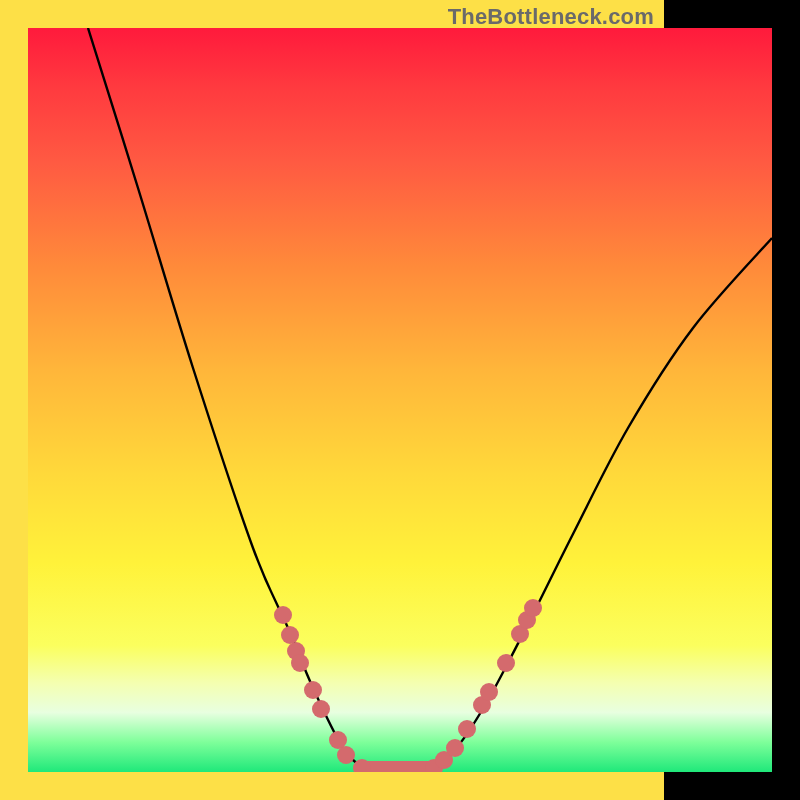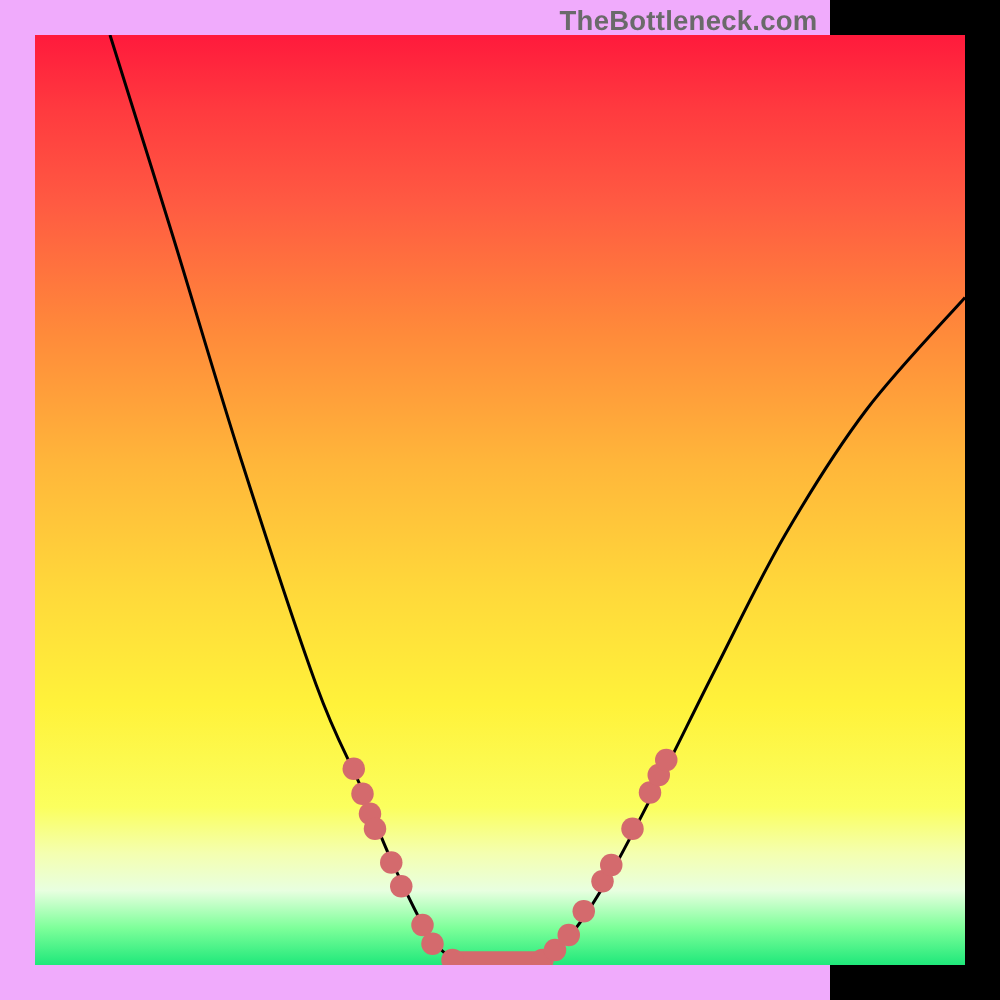--- a/index.html
+++ b/index.html
@@ -9,21 +9,21 @@
     height: 800px;
     background: #000;
     overflow: hidden;
   }
   .frame {
     position: absolute;
     left: 0;
     top: 0;
     width: 664px;
     height: 800px;
-    background: #f0abfc;
+    background: #fde047;
   }
   .plot {
     position: absolute;
     left: 28px;
     top: 28px;
     width: 744px;
     height: 744px;
     background: linear-gradient(to bottom,
       #ff1a3c 0%,
       #ff3a3f 8%,

